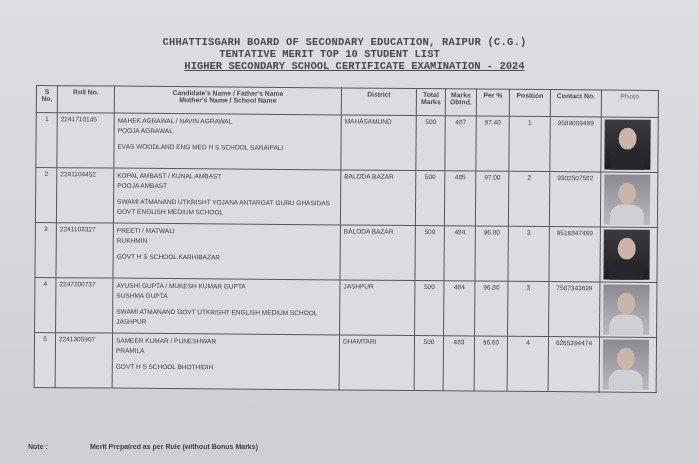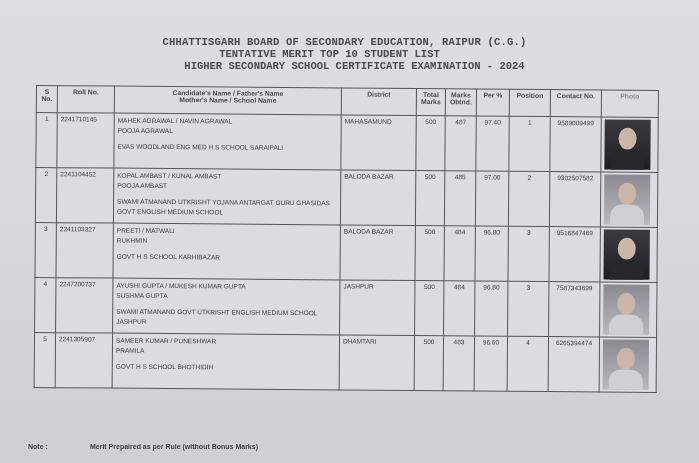--- a/index.html
+++ b/index.html
@@ -7,21 +7,21 @@
     width:699px; height:463px; overflow:hidden;
     background: linear-gradient(180deg,#dedde2 0%,#d6d5db 60%,#cfced4 100%);
     font-family: "Liberation Sans", sans-serif;
     color:#3a3a40;
     position:relative;
   }
   .header { position:absolute; left:0; top:36px; width:699px; text-align:center;
     font-family:"Liberation Mono", monospace; font-weight:bold; color:#4a4a52; }
   .header .l1 { font-size:10.5px; letter-spacing:0.2px; margin-left:-10px; }
   .header .l2 { font-size:10.5px; margin-left:-40px; line-height:12px; }
-  .header .l3 { font-size:10.5px; margin-left:10px; line-height:12px; }
+  .header .l3 { font-size:10.5px; margin-left:10px; line-height:12px;text-decoration:underline; }
 
   table.merit {
     position:absolute; left:36px; top:85px;
     border-collapse:collapse;
     transform: rotate(0.45deg); transform-origin: left top;
     font-size:6.5px; color:#3c3c44;
     background:#dcdbe0;
   }
   table.merit td, table.merit th {
     border:1px solid #55555c; vertical-align:top; padding:2px 3px;

